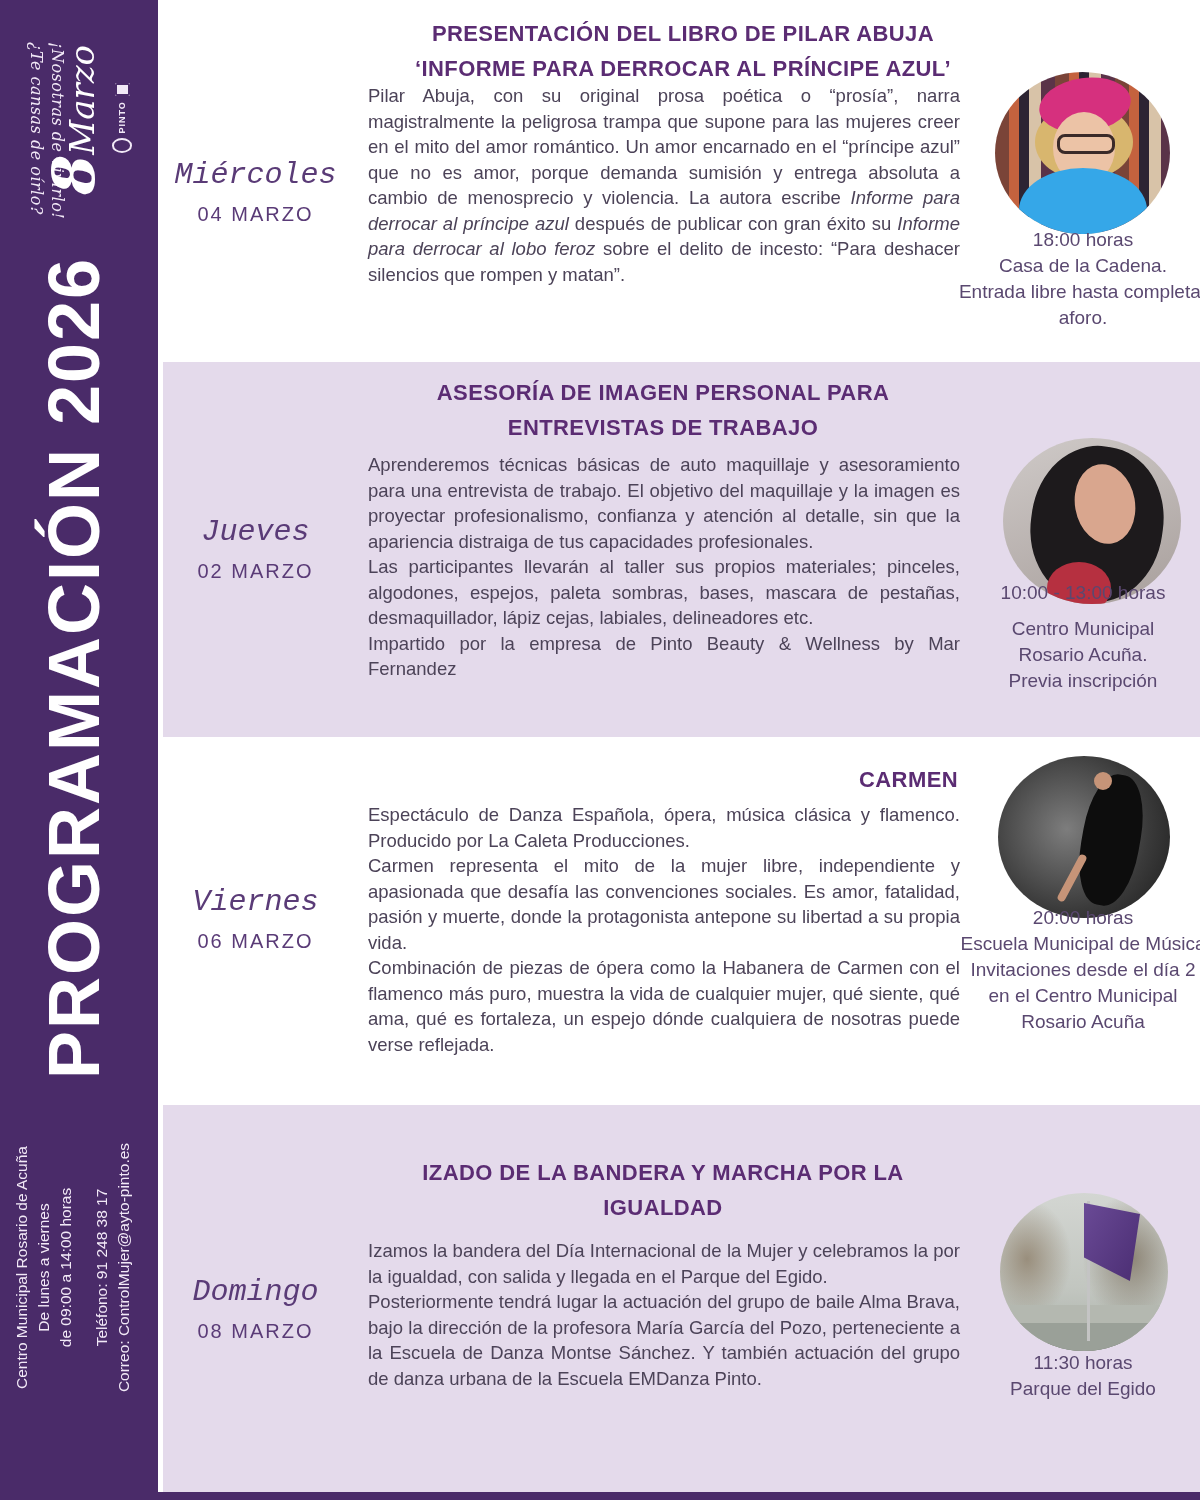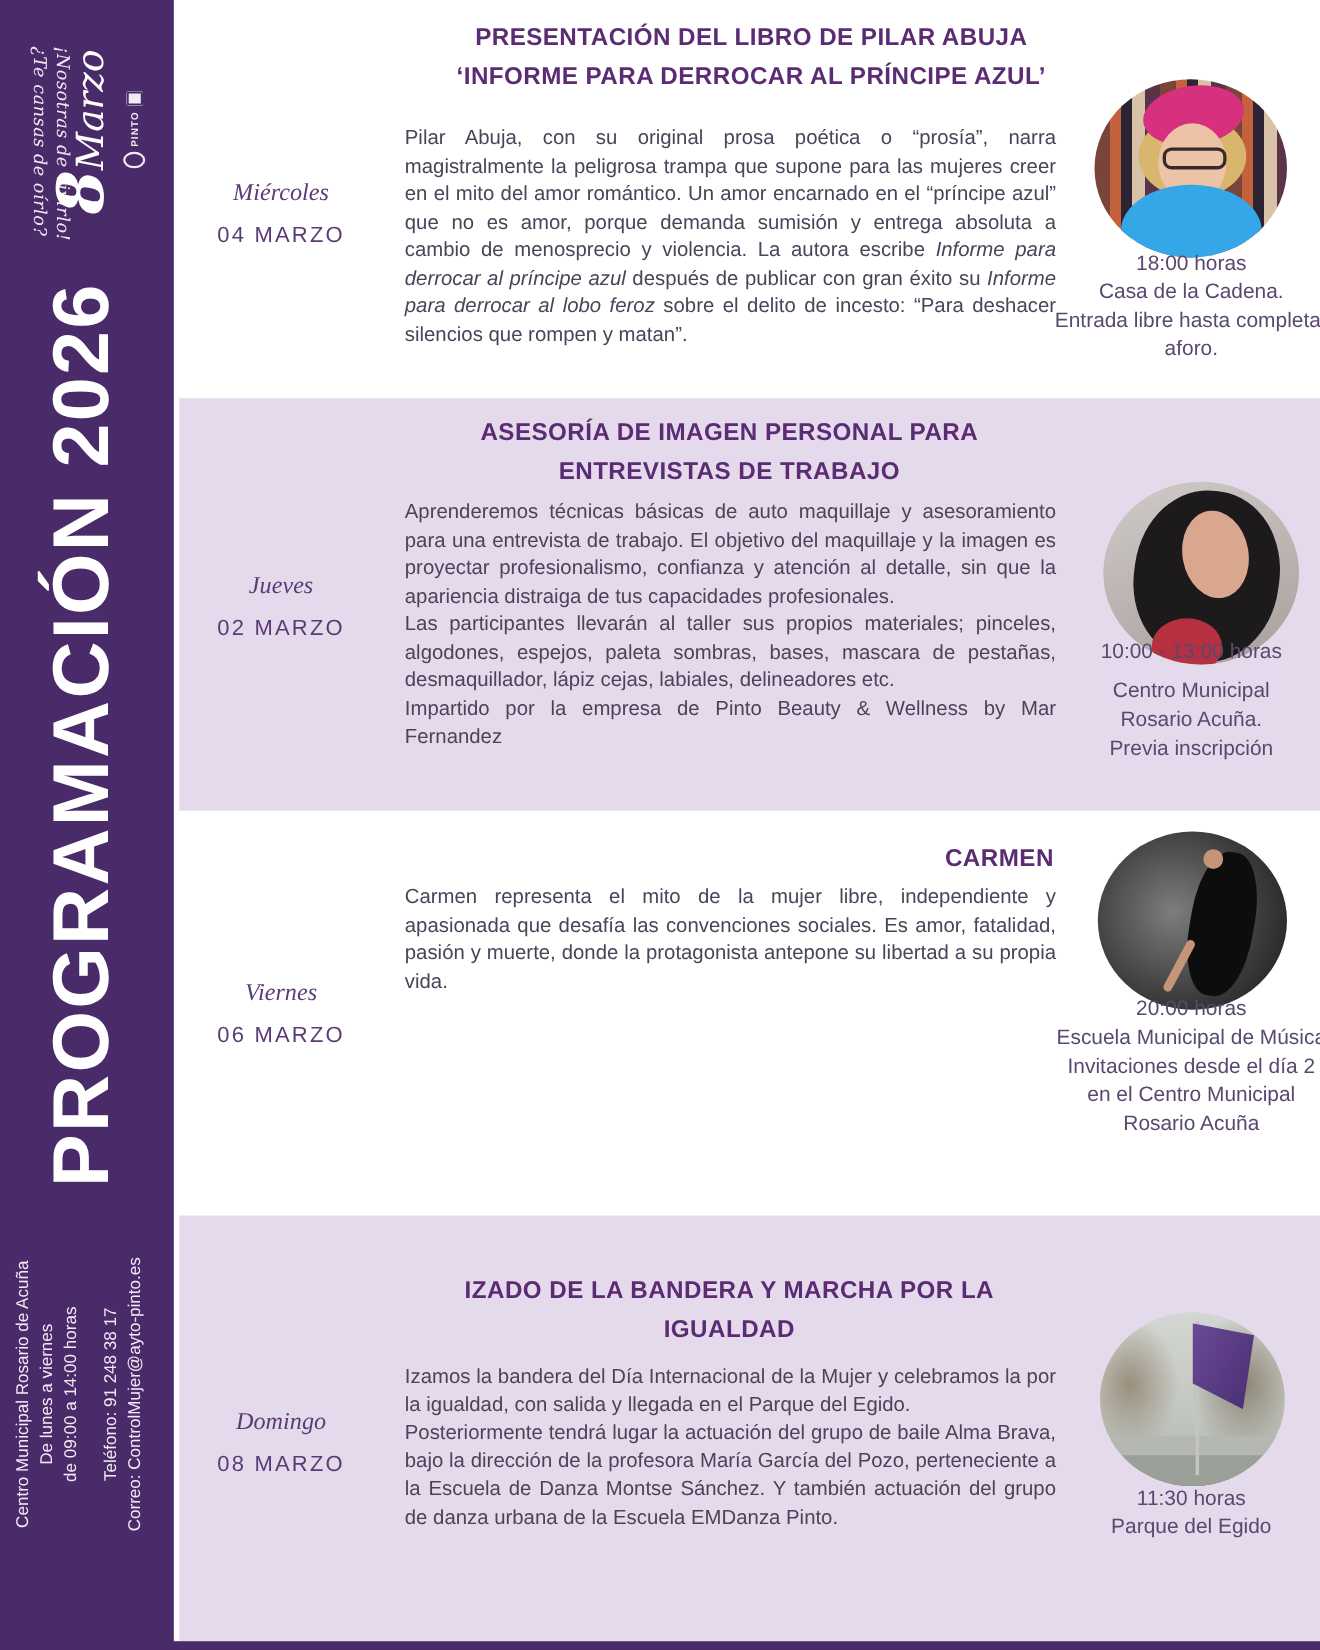--- a/index.html
+++ b/index.html
@@ -27,21 +27,21 @@
           letter-spacing:2px;text-align:center;line-height:90px;white-space:nowrap;}
   .contact{position:absolute;left:-72px;top:1210px;width:280px;height:115px;transform:rotate(-90deg);
            color:#F2E9F7;font-size:15.5px;line-height:22px;text-align:center;}
   .contact .gap{margin-top:14px;}
   
   .panel{position:absolute;left:163px;width:1037px;background:#E4DAEB;}
   .panel.p2{top:362px;height:375px;}
   .panel.p4{top:1105px;height:387px;}
   
   .day{position:absolute;width:185px;text-align:center;color:#5A3B77;}
-  .day .script{font-family:Liberation Serif, serif;font-style:italic;font-size:22px;line-height:40px;}
+  .day .script{font-family:Liberation Mono, monospace;font-style:italic;font-size:30px;line-height:40px;}
   .day .date{font-size:20px;letter-spacing:2px;margin-top:8px;}
   .title{position:absolute;width:590px;text-align:center;color:#5B2C73;font-size:22px;
          font-weight:bold;letter-spacing:.4px;line-height:35px;margin:0;}
   .body{position:absolute;width:592px;color:#4C4358;font-size:18.5px;line-height:25.5px;
         text-align:justify;}
   .body p{margin:0;}
   .body .it{font-style:italic;}
   .info{position:absolute;width:260px;text-align:center;color:#5A4870;font-size:19px;line-height:26px;}
   .info div{white-space:nowrap;}
   .info .gap{margin-top:10px;}
@@ -105,21 +105,21 @@
 
   <section>
     <h2 class="title" style="left:388px;top:16px;">
       <span style="display:block">PRESENTACIÓN DEL LIBRO DE PILAR ABUJA</span>
       <span style="display:block">‘INFORME PARA DERROCAR AL PRÍNCIPE AZUL’</span>
     </h2>
     <div class="day" style="left:163px;top:155px;">
       <div class="script">Miércoles</div>
       <div class="date">04 MARZO</div>
     </div>
-    <div class="body" style="left:368px;top:112px;">
+    <div class="body" style="left:368px;top:83px;">
       <p>
         <span>Pilar Abuja, con su original prosa poética o “prosía”, narra magistralmente la peligrosa trampa que supone para las mujeres creer en el mito del amor romántico. Un amor encarnado en el “príncipe azul” que no es amor, porque demanda sumisión y entrega absoluta a cambio de menosprecio y violencia. La autora escribe </span><span class="it">Informe para derrocar al príncipe azul</span><span> después de publicar con gran éxito su </span><span class="it">Informe para derrocar al lobo feroz</span><span> sobre el delito de incesto: “Para deshacer silencios que rompen y matan”.</span>
       </p>
     </div>
     <div class="photo ph1" style="left:995px;top:72px;width:175px;height:162px;">
       <div class="ph1-hair"></div>
       <div class="ph1-beret"></div>
       <div class="ph1-face"></div>
       <div class="ph1-glasses"></div>
       <div class="ph1-scarf"></div>
@@ -161,21 +161,23 @@
 
   <section>
     <h2 class="title" style="left:368px;top:762px;text-align:right;">
       <span style="display:block">CARMEN</span>
     </h2>
     <div class="day" style="left:163px;top:882px;">
       <div class="script">Viernes</div>
       <div class="date">06 MARZO</div>
     </div>
     <div class="body" style="left:368px;top:802px;">
+      <p>Espectáculo de Danza Española, ópera, música clásica y flamenco. Producido por La Caleta Producciones.</p>
       <p>Carmen representa el mito de la mujer libre, independiente y apasionada que desafía las convenciones sociales. Es amor, fatalidad, pasión y muerte, donde la protagonista antepone su libertad a su propia vida.</p>
+      <p>Combinación de piezas de ópera como la Habanera de Carmen con el flamenco más puro, muestra la vida de cualquier mujer, qué siente, qué ama, qué es fortaleza, un espejo dónde cualquiera de nosotras puede verse reflejada.</p>
     </div>
     <div class="photo ph3" style="left:998px;top:756px;width:172px;height:162px;">
       <div class="ph3-figure"></div>
       <div class="ph3-head"></div>
       <div class="ph3-leg"></div>
     </div>
     <div class="info" style="left:953px;top:905px;">
       <div>20:00 horas</div>
       <div>Escuela Municipal de Música</div>
       <div>Invitaciones desde el día 2</div>

